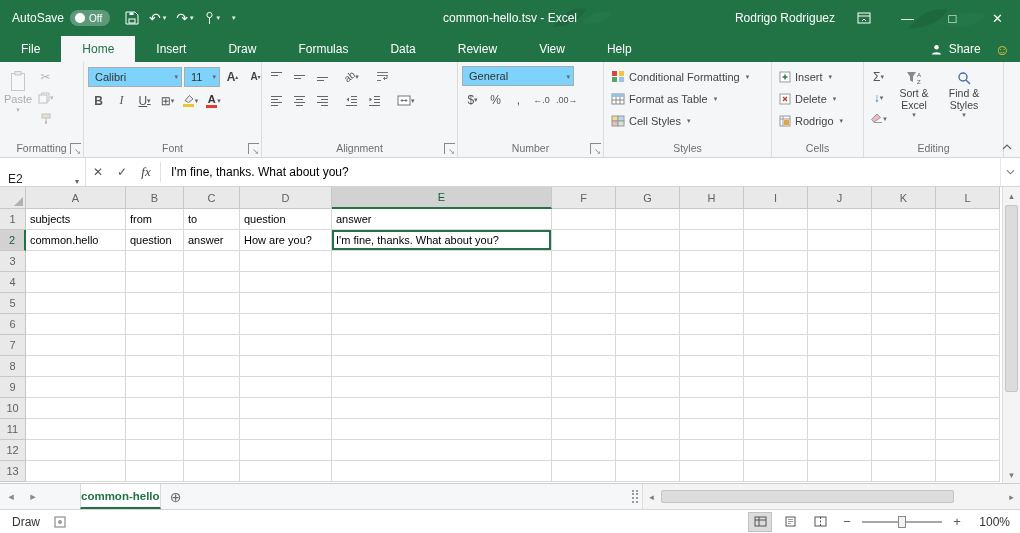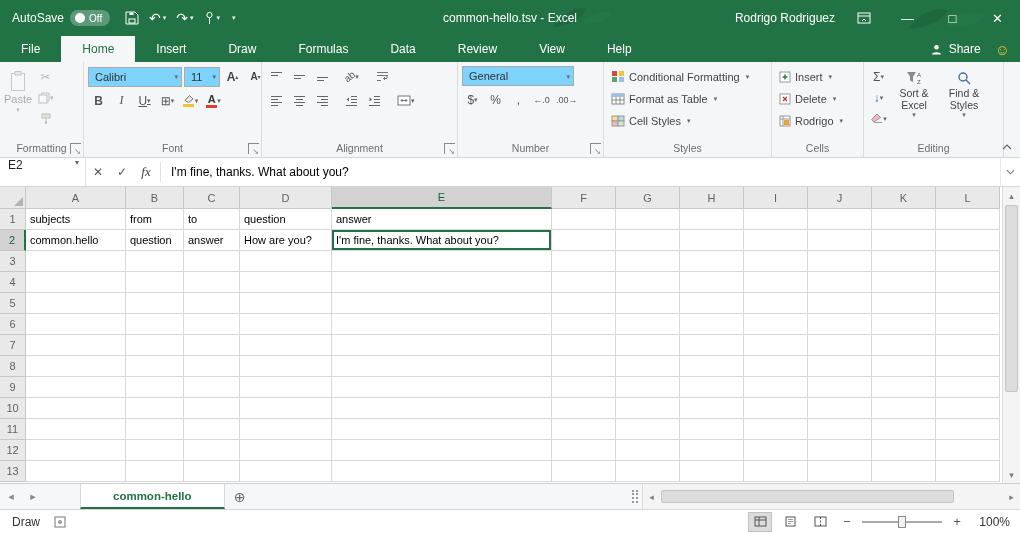--- a/index.html
+++ b/index.html
@@ -55,21 +55,21 @@
   .ic-a { font-size:12px; font-weight:bold; color:#444; }
   .colorwrap { display:flex; flex-direction:column; align-items:center; line-height:10px; }
   .colorbar { width:11px; height:3px; margin-top:1px; }
   .red { background:#e03c31; } .yellowbar { background:#f0c330; }
   .orient { display:inline-block; transform:rotate(-40deg); font-size:10px; color:#555; }
   .twoline { text-align:center; font-size:10.5px; line-height:12px; color:#444; }
   .collapse-ribbon { position:absolute; right:5px; bottom:3px; width:16px; height:14px; display:flex; align-items:center; justify-content:center; }
 
   
   .formulabar { flex:0 0 29px; background:#fff; border-bottom:1px solid #d5d5d5; display:flex; align-items:stretch; }
-  .namebox { width:86px; display:flex; align-items:flex-start; border-right:1px solid #e0e0e0; font-size:12px; color:#222; }
+  .namebox { width:86px; display:flex; align-items:flex-end; border-right:1px solid #e0e0e0; font-size:12px; color:#222; }
   .namebox-text { flex:1; padding-left:8px; }
   .namebox-dd { width:16px; text-align:center; font-size:8px; color:#666; }
   .fb-btn { width:24px; display:flex; align-items:center; justify-content:center; font-size:12px; color:#555; }
   .fb-fx { font-family:"Liberation Serif",serif; font-style:italic; font-size:13px; color:#444; }
   .fb-sep { width:1px; background:#e0e0e0; margin:4px 2px; }
   .fb-input { flex:1; display:flex; align-items:center; padding-left:8px; font-size:12px; color:#000; white-space:nowrap; overflow:hidden; }
   .fb-expand { width:20px; display:flex; align-items:center; justify-content:center; border-left:1px solid #e9e9e9; }
 
   
   .gridwrap { flex:1 1 auto; display:flex; overflow:hidden; background:#fff; }
@@ -87,21 +87,21 @@
 
   
   .vscroll { flex:0 0 17px; background:#f4f4f4; border-left:1px solid #dcdcdc; display:flex; flex-direction:column; align-items:center; }
   .scr-btn { width:17px; height:17px; display:flex; align-items:center; justify-content:center; font-size:9px; color:#7b7b7b; }
   .v-track { flex:1; width:17px; padding:1px 2px; }
   .v-thumb { width:13px; height:72%; background:#dcdcdc; border:1px solid #c5c5c5; border-radius:2px; }
 
   
   .sheetbar { flex:0 0 26px; background:#f6f7f8; border-top:1px solid #cfcfcf; display:flex; align-items:stretch; font-size:11.5px; }
   .nav { width:22px; display:flex; align-items:center; justify-content:center; color:#8a8a8a; font-size:11px; }
-  .sheettab { margin-left:36px; background:#fff; border-left:1px solid #d9d9d9; border-right:1px solid #d9d9d9; border-bottom:2px solid #217346; color:#217346; font-weight:bold; display:flex; align-items:center; padding:0 32px; }
+  .sheettab { margin-left:36px; background:#fff; border-left:1px solid #d9d9d9; border-right:1px solid #d9d9d9; border-bottom:2px solid #217346; color:#217346; font-weight:bold; display:flex; align-items:center; padding:0 0; }
   .newsheet { width:30px; display:flex; align-items:center; justify-content:center; color:#6a6a6a; font-size:14px; }
   .sb-spacer { flex:1; }
   .dragdots { width:6px; margin:6px 4px; border-left:2px dotted #9a9a9a; border-right:2px dotted #9a9a9a; }
   .hscroll { width:378px; display:flex; align-items:center; background:#f4f4f4; border-left:1px solid #dcdcdc; }
   .h-track { flex:1; height:17px; padding:2px 1px; }
   .h-thumb { height:13px; width:86%; background:#dcdcdc; border:1px solid #c5c5c5; border-radius:2px; }
 
   
   .statusbar { flex:0 0 24px; background:#fff; border-top:1px solid #d6d6d6; display:flex; align-items:center; font-size:12px; color:#333; }
   .sb-mode { padding-left:12px; }

